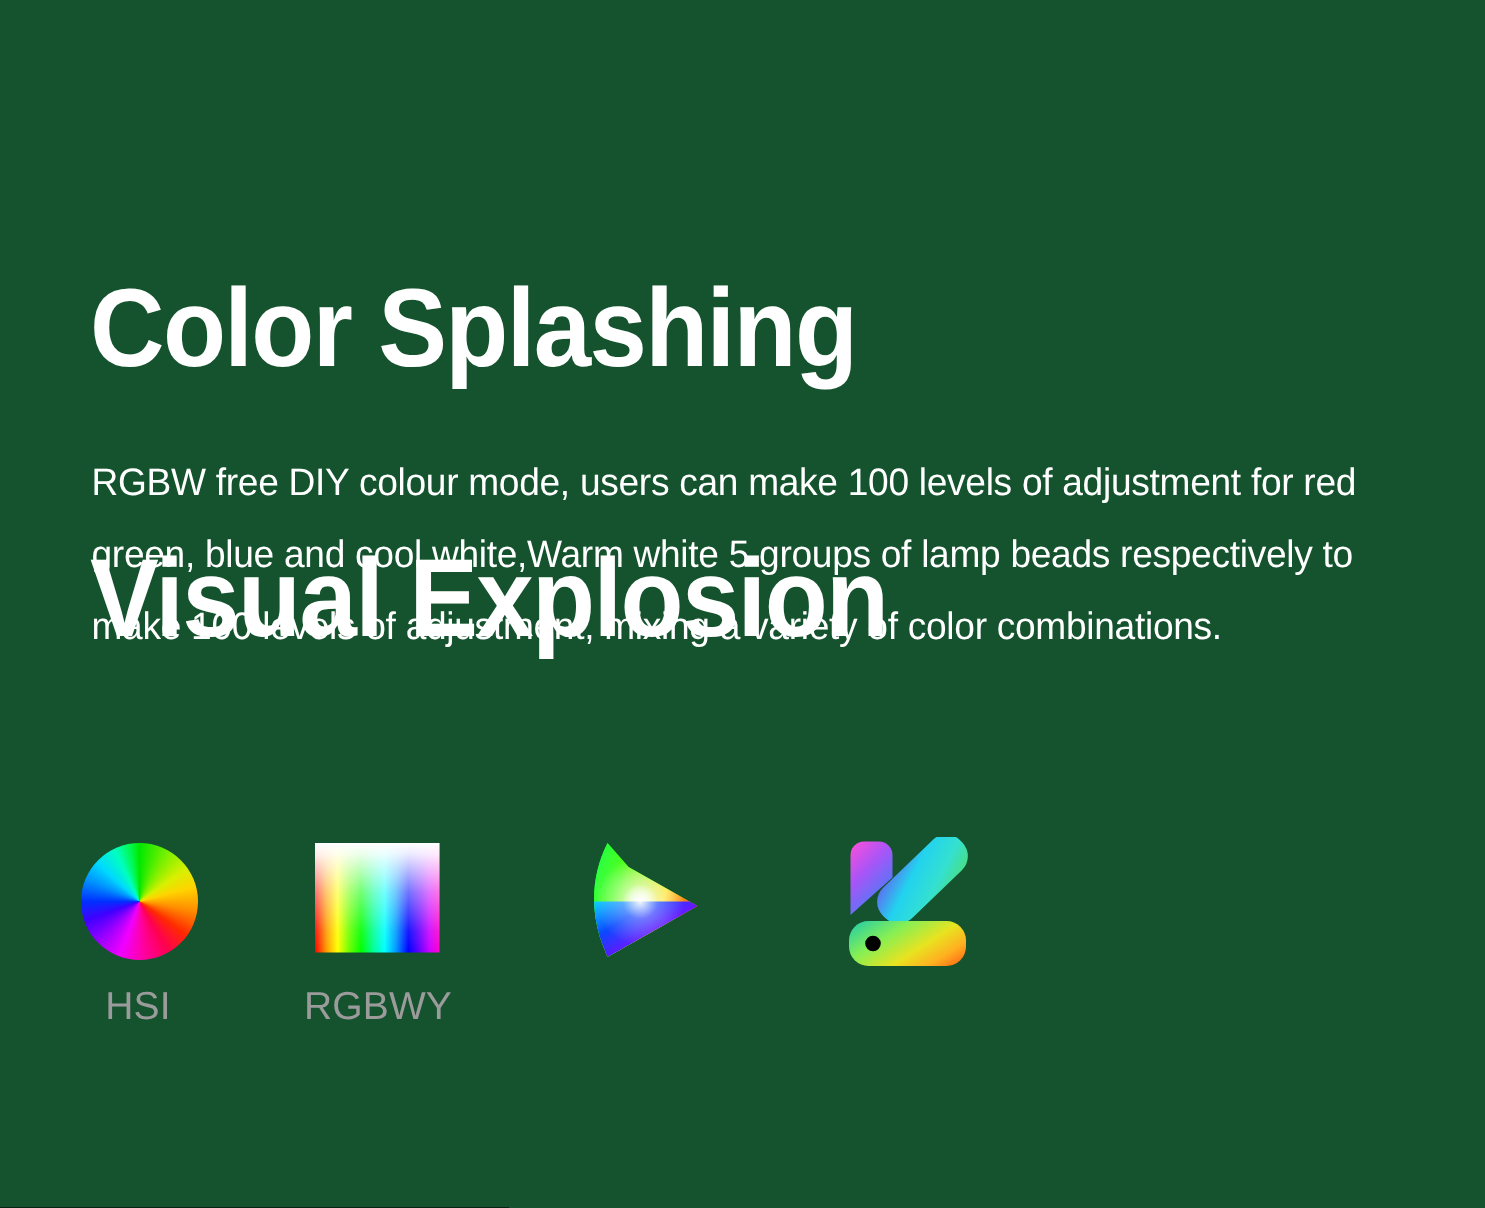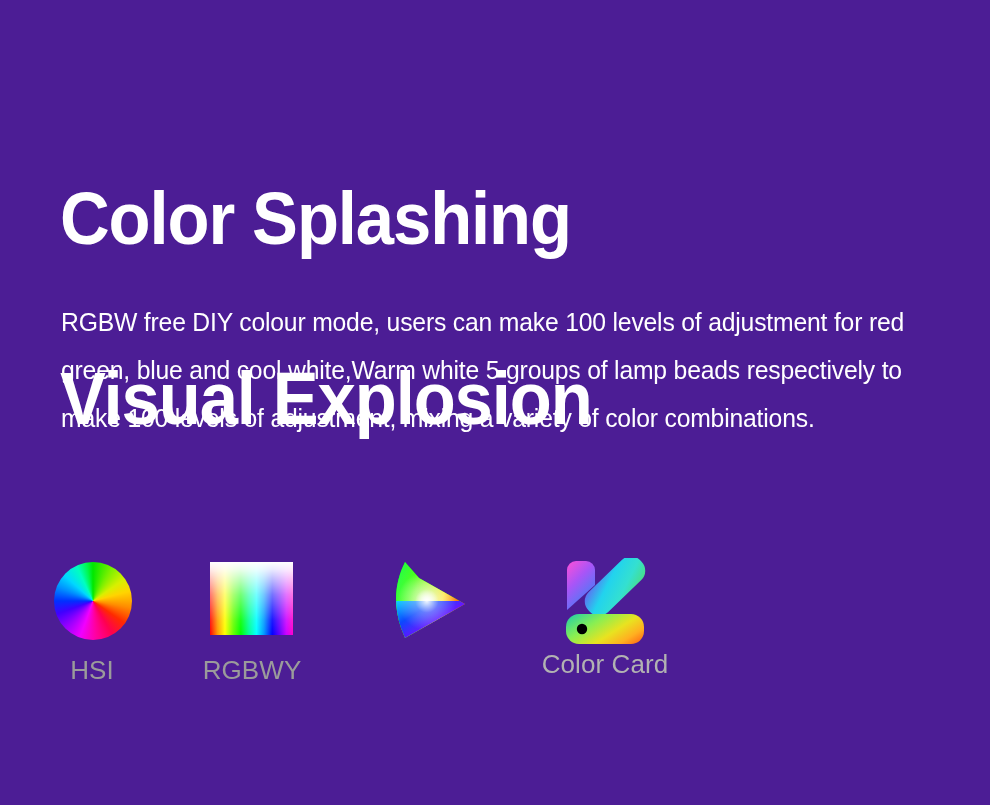--- a/index.html
+++ b/index.html
@@ -13,21 +13,21 @@
     height: 805px;
     overflow: hidden;
     font-family: "Liberation Sans", sans-serif;
     position: relative;
   }
 
   .page {
     position: relative;
     width: 990px;
     height: 805px;
-    background: #4c1d95;
+    background: #14532d;
   }
 
   
   .headline {
     position: absolute;
     left: 60px;
     top: 84px;
     width: 880px;
     color: #ffffff;
     font-family: "Liberation Sans", sans-serif;
@@ -297,17 +297,16 @@
                    Z" fill="url(#ccTag)"></path>
 
           <g transform="rotate(-44 60 28)">
             <rect x="24" y="14" width="72" height="28" rx="13" ry="13" fill="url(#ccDiag)"></rect>
           </g>
 
           <rect x="11" y="56" width="78" height="30" rx="13" ry="13" fill="url(#ccBar)"></rect>
           <circle cx="27" cy="71" r="5.2" fill="#000000"></circle>
         </svg>
       </div>
-      <div class="caption">Color Card</div>
     </div>
 
   </div>
 </div>
 
 </body></html>

